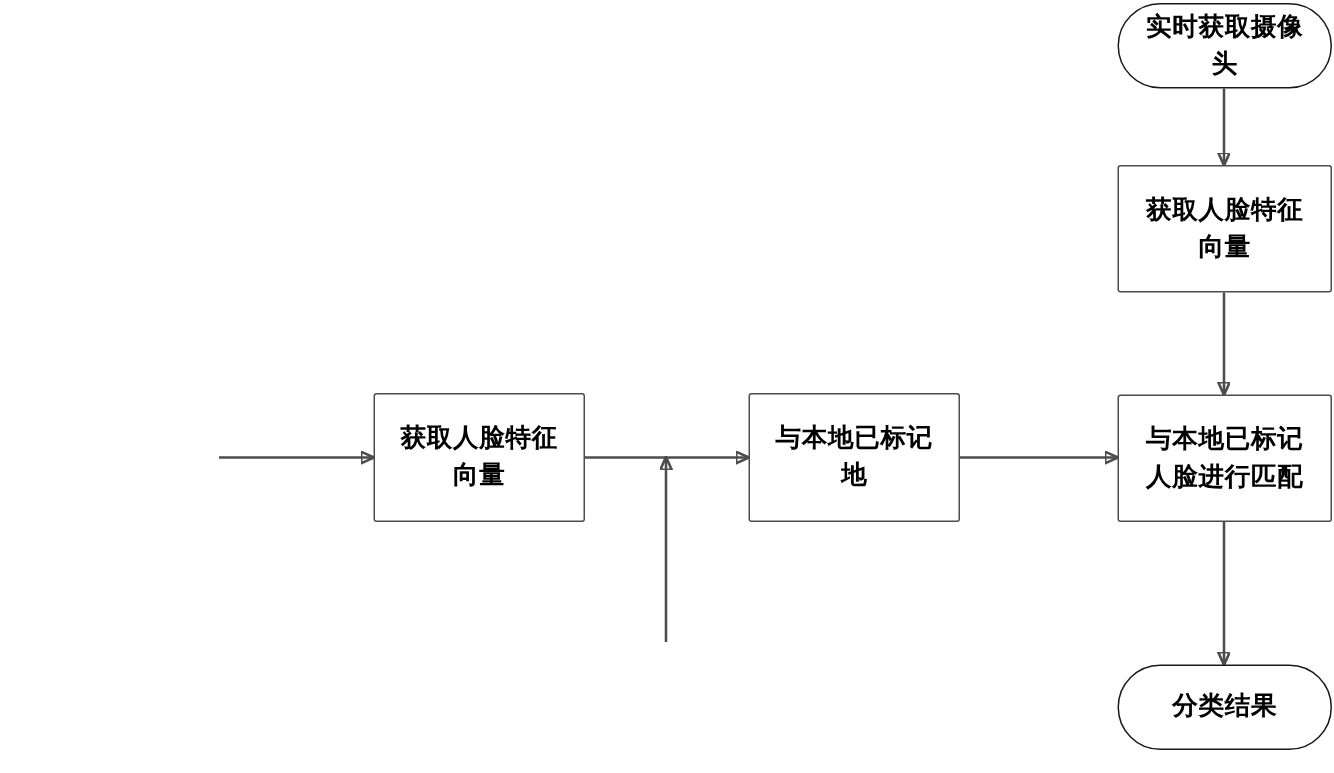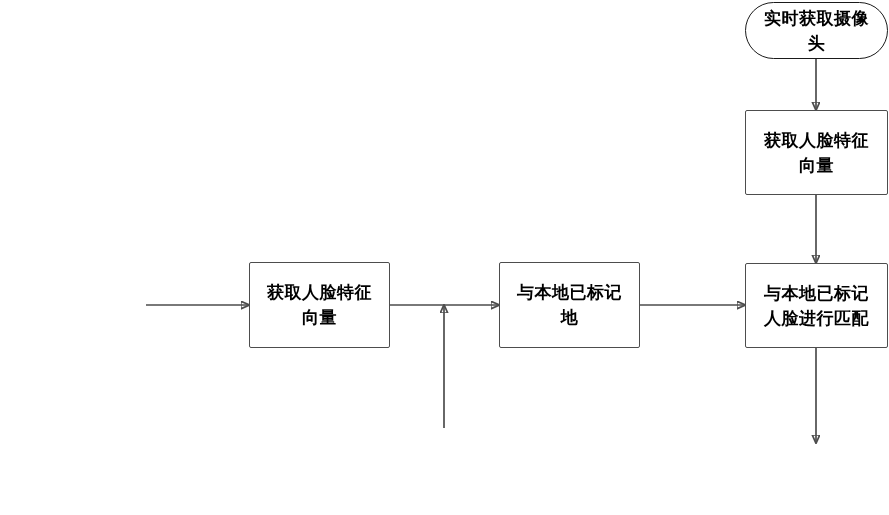--- a/index.html
+++ b/index.html
@@ -100,20 +100,23 @@
   <div class="node node-rect" style="left:745px; top:110px; width:143px; height:85px;">
     <span class="node-label">获取人脸特征
 向量</span>
   </div>
 
   <div class="node node-rect" style="left:745px; top:263px; width:143px; height:85px;">
     <span class="node-label">与本地已标记
 人脸进行匹配</span>
   </div>
 
+  <div class="node node-stadium" style="left:745px; top:443px; width:143px; height:57px;">
+    <span class="node-label">分类结果</span>
+  </div>
 
 
   <div class="node node-rect" style="left:249px; top:262px; width:141px; height:86px;">
     <span class="node-label">获取人脸特征
 向量</span>
   </div>
 
   <div class="node node-rect" style="left:499px; top:262px; width:141px; height:86px;">
     <span class="node-label">与本地已标记
 地</span>

